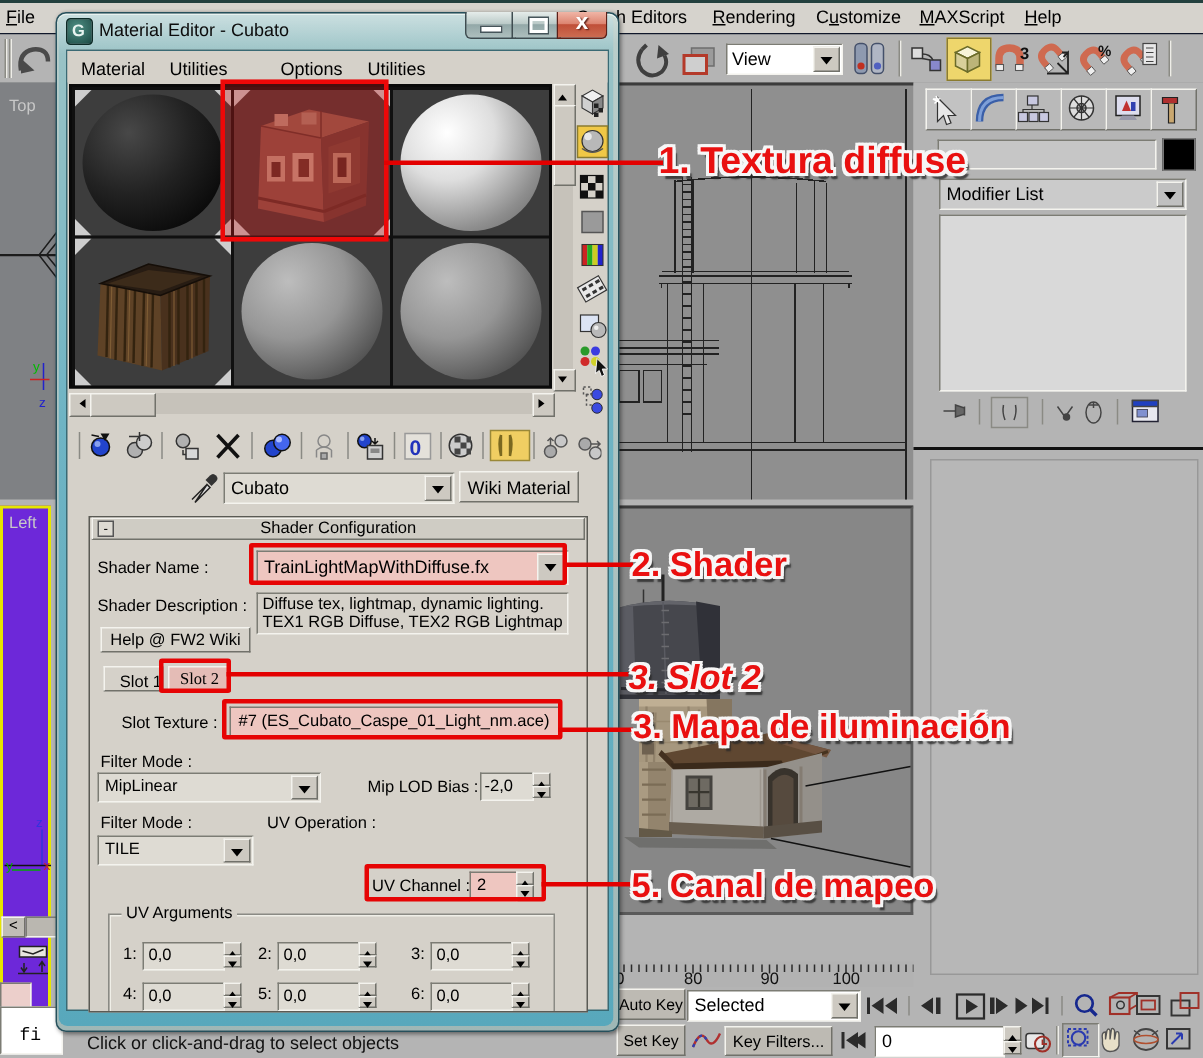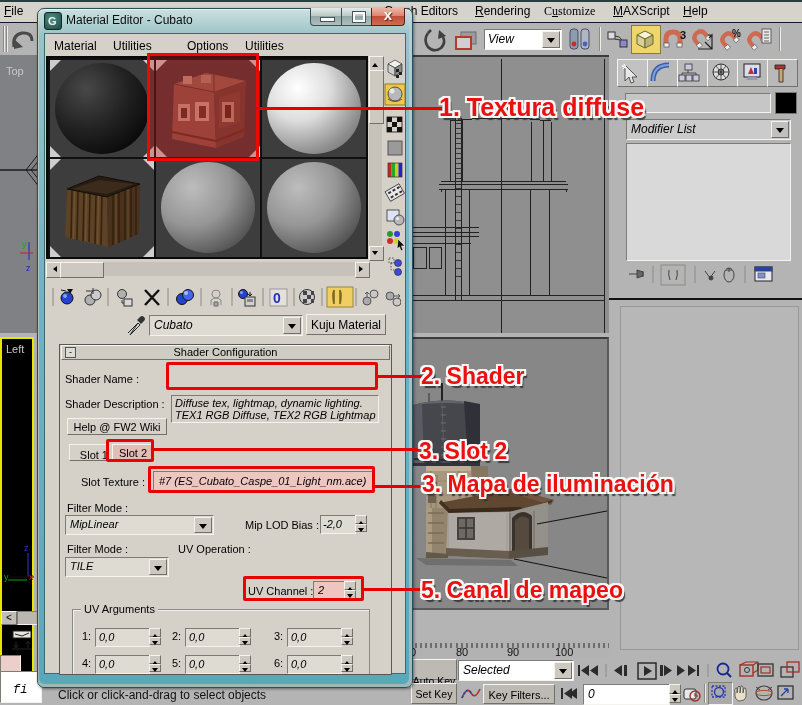--- a/index.html
+++ b/index.html
@@ -1,21 +1,21 @@
 <!DOCTYPE html>
 <html><head>
 <meta charset="utf-8">
 <style>
 html,body{margin:0;padding:0;}
 body{width:802px;height:705px;position:relative;overflow:hidden;
   font-family:"Liberation Sans",sans-serif;background:#b4b4b4;}
 .abs{position:absolute;}
 .lbl{position:absolute;font-size:11px;color:#000;white-space:nowrap;}
 .sunken{border-top:1px solid #7c7c74;border-left:1px solid #7c7c74;
-  border-bottom:1px solid #f4f3ee;border-right:1px solid #f4f3ee;font-style:italic;}
+  border-bottom:1px solid #f4f3ee;border-right:1px solid #f4f3ee;}
 .raised{border-top:1px solid #f4f3ee;border-left:1px solid #f4f3ee;
   border-bottom:1px solid #71716a;border-right:1px solid #71716a;}
 .combo-arrow{position:absolute;right:1px;top:1px;bottom:1px;width:16px;background:#cdc9c1;
   border-top:1px solid #f4f3ee;border-left:1px solid #f4f3ee;border-bottom:1px solid #71716a;border-right:1px solid #71716a;}
 .combo-arrow:after{content:"";position:absolute;left:4px;top:6px;border:4px solid transparent;border-top:5px solid #000;}
 .spin{position:absolute;width:12px;background:#cdc9c1;}
 .spin .up,.spin .dn{position:absolute;left:0;right:0;height:50%;background:#cdc9c1;
   border-top:1px solid #f4f3ee;border-left:1px solid #f4f3ee;border-bottom:1px solid #71716a;border-right:1px solid #71716a;box-sizing:border-box;}
 .spin .dn{top:50%;}
 .spin .up:after{content:"";position:absolute;left:2px;top:2px;border:3px solid transparent;border-bottom:4px solid #000;}
@@ -31,21 +31,21 @@
 </style>
 </head>
 <body>
 
 <div class="abs" style="left:0;top:0;width:802px;height:2px;background:#23403e;z-index:5;"></div>
 
 <div class="abs" style="left:0;top:0;width:802px;height:22px;background:#d6d3cd;border-bottom:1px solid #0f172a;">
   <div class="abs" style="left:4px;top:4px;font-size:12px;"><u>F</u>ile</div>
   <div class="abs" style="left:384px;top:4px;font-size:12px;">Graph Editors</div>
   <div class="abs" style="left:475px;top:4px;font-size:12px;"><u>R</u>endering</div>
-  <div class="abs" style="left:544px;top:4px;font-size:12px;font-family:Liberation Serif, serif;">C<u>u</u>stomize</div>
+  <div class="abs" style="left:544px;top:4px;font-size:12px;">C<u>u</u>stomize</div>
   <div class="abs" style="left:613px;top:4px;font-size:12px;"><u>M</u>AXScript</div>
   <div class="abs" style="left:683px;top:4px;font-size:12px;"><u>H</u>elp</div>
 </div>
 
 <div class="abs" id="maintoolbar" style="left:0;top:23px;width:802px;height:32px;background:#b4b4b4;border-bottom:1px solid #909090;">
   <div class="sep" style="left:3px;top:3px;height:26px;"></div>
   <div class="sep" style="left:6px;top:3px;height:26px;"></div>
 
   <svg class="abs" style="left:10px;top:2px;" width="26" height="28" viewBox="0 0 26 28">
     <path d="M4 22 Q2 10 12 8 Q22 7 22 16" stroke="#4a4a4a" stroke-width="3" fill="none"></path>
@@ -129,21 +129,21 @@
 </div>
 <svg class="abs" style="left:0;top:55px;" width="40" height="278" viewBox="0 0 40 278">
   <line x1="0" y1="115" x2="40" y2="115" stroke="#1c1c1c" stroke-width="1.5"></line>
   <path d="M40 97 L26 115 L40 133 M40 104 L31 115 L40 126" stroke="#1c1c1c" stroke-width="1" fill="none"></path>
   <text x="22" y="192" font-size="9" fill="#00bb00" font-family="Liberation Sans">y</text>
   <line x1="29" y1="187" x2="29" y2="205" stroke="#2222cc" stroke-width="1"></line>
   <text x="26" y="216" font-size="9" fill="#2222cc" font-family="Liberation Sans">z</text>
   <line x1="20" y1="198" x2="33" y2="198" stroke="#cc2222" stroke-width="1"></line>
 </svg>
 
-<div class="abs" style="left:0;top:337px;width:34px;height:336px;background:#000000;border:2px solid #e6e600;box-sizing:border-box;text-align:right;">
+<div class="abs" style="left:0;top:337px;width:34px;height:336px;background:#6d28d9;border:2px solid #e6e600;box-sizing:border-box;text-align:right;">
   <div class="abs" style="left:4px;top:4px;font-size:11px;color:#c8c8c8;">Left</div>
 </div>
 <svg class="abs" style="left:0;top:337px;" width="36" height="268" viewBox="0 0 36 268">
   <text x="24" y="214" font-size="9" fill="#3333dd" font-family="Liberation Sans">z</text>
   <line x1="28" y1="216" x2="28" y2="240" stroke="#3333dd" stroke-width="1"></line>
   <line x1="3" y1="240" x2="34" y2="240" stroke="#111" stroke-width="1"></line>
   <text x="4" y="243" font-size="9" fill="#00aa00" font-family="Liberation Sans">y</text>
   <line x1="8" y1="243" x2="27" y2="243" stroke="#00aa00" stroke-width="1"></line>
   <text x="29" y="243" font-size="9" fill="#cc2222" font-family="Liberation Sans">x</text>
 </svg>
@@ -399,21 +399,21 @@
       <rect x="133" y="10" width="7" height="5" fill="#8090d0" stroke="#445" stroke-width="0.6"></rect>
     </g>
   </svg>
   <div class="abs" style="left:0px;top:243px;width:193px;height:2px;background:#111;"></div>
 
   <div class="abs" style="left:11px;top:251px;width:177px;height:342px;background:#b7b7b7;border:1px solid #989898;"></div>
 </div>
 
 <div class="abs" id="bottombar" style="left:411px;top:658px;width:391px;height:47px;background:#b4b4b4;">
 
-  <div class="abs raised" style="left:0px;top:1px;width:46px;height:21px;background:#bdbab3;font-size:11px;text-align:center;padding-top:15px;box-sizing:border-box;white-space:nowrap;font-size:10.5px;">Auto Key</div>
+  <div class="abs raised" style="left:0px;top:1px;width:46px;height:21px;background:#bdbab3;font-size:11px;text-align:center;padding-top:4px;box-sizing:border-box;white-space:nowrap;font-size:10.5px;">Auto Key</div>
   <div class="abs sunken" style="left:47px;top:2px;width:114px;height:19px;background:#fff;">
     <div class="abs" style="left:4px;top:2px;font-size:12px;">Selected</div>
     <div class="combo-arrow"></div>
   </div>
   <svg class="abs" style="left:165px;top:3px;" width="240" height="19" viewBox="0 0 240 19">
     <g fill="#2b2b2b">
       <path d="M2 4 L2 15 L4 15 L4 4 Z M13 4 L5 9.5 L13 15 Z M22 4 L14 9.5 L22 15 Z"></path>
       <path d="M30 3 L30 16" stroke="#8a8a84"></path>
       <path d="M46 4 L38 9.5 L46 15 Z M48 4 L51 4 L51 15 L48 15 Z"></path>
       <rect x="62" y="2" width="18" height="16" fill="none" stroke="#2b2b2b" stroke-width="1.5"></rect>
@@ -743,35 +743,39 @@
     </svg>
 
     <svg class="abs" style="left:80px;top:280px;" width="22" height="22" viewBox="0 0 22 22">
       <path d="M3 19 L13 9 M13 9 L15 11 L5 21 Z" stroke="#222" fill="#ddd"></path>
       <path d="M12 6 L16 10 L19 7 Q21 5 19 3 Q17 1 15 3 Z" fill="#333"></path>
     </svg>
     <div class="abs sunken" style="left:104px;top:281px;width:152px;height:19px;background:#dedbd3;">
       <div class="abs" style="left:4px;top:2px;font-size:12px;">Cubato</div>
       <div class="combo-arrow"></div>
     </div>
-    <div class="abs raised" style="left:261px;top:280px;width:80px;height:21px;background:#d5d1c9;font-size:12px;text-align:center;padding-top:3px;box-sizing:border-box;">Kuju Material</div>
+    <div class="abs raised" style="left:261px;top:280px;width:80px;height:21px;background:#d5d1c9;font-size:12px;text-align:center;padding-top:3px;box-sizing:border-box;">Wiki Material</div>
 
     <div class="abs" id="rollout" style="left:14px;top:310px;width:331px;height:329px;border:1px solid #5a5a54;background:#d5d1c9;overflow:hidden;">
       <div class="abs raised" style="left:1px;top:0px;width:327px;height:13px;background:#cfccc4;">
         <div class="abs" style="left:3px;top:1px;width:9px;height:9px;border:1px solid #555;font-size:9px;line-height:8px;text-align:center;background:#dedbd3;">-</div>
         <div style="text-align:center;font-size:11px;padding-top:0px;">Shader Configuration</div>
       </div>
       <div class="lbl" style="left:5px;top:28px;">Shader Name :</div>
+      <div class="abs sunken" style="left:111px;top:22px;width:206px;height:21px;background:#eec6c0;">
+        <div class="abs" style="left:4px;top:3px;font-size:12px;">TrainLightMapWithDiffuse.fx</div>
+        <div class="combo-arrow" style="width:17px;"></div>
+      </div>
       <div class="lbl" style="left:5px;top:53px;">Shader Description :</div>
       <div class="abs sunken" style="left:111px;top:50px;width:206px;height:26px;background:#d5d1c9;">
         <div class="abs" style="left:3px;top:1px;font-size:11px;line-height:12px;">Diffuse tex, lightmap, dynamic lighting.<br>TEX1 RGB Diffuse, TEX2 RGB Lightmap</div>
       </div>
       <div class="abs raised" style="left:7px;top:73px;width:100px;height:17px;background:#d5d1c9;font-size:11px;text-align:center;padding-top:2px;box-sizing:border-box;">Help @ FW2 Wiki</div>
       <div class="abs raised" style="left:9px;top:99px;width:40px;height:17px;background:#d5d1c9;font-size:11px;text-align:right;padding-top:4px;box-sizing:border-box;">Slot 1</div>
-      <div class="abs raised" style="left:52px;top:99px;width:42px;height:17px;background:#e4bcb6;font-size:11px;text-align:center;padding-top:2px;box-sizing:border-box;">Slot 2</div>
+      <div class="abs raised" style="left:52px;top:99px;width:42px;height:17px;background:#e4bcb6;font-size:11px;text-align:center;padding-top:2px;box-sizing:border-box;font-family:Liberation Serif, serif;">Slot 2</div>
       <div class="lbl" style="left:21px;top:131px;">Slot Texture :</div>
       <div class="abs sunken" style="left:93px;top:126px;width:218px;height:19px;background:#eec6c0;">
         <div class="abs" style="left:5px;top:3px;font-size:11px;">#7 (ES_Cubato_Caspe_01_Light_nm.ace)</div>
       </div>
       <div class="lbl" style="left:7px;top:157px;">Filter Mode :</div>
       <div class="abs sunken" style="left:5px;top:170px;width:147px;height:18px;background:#dedbd3;">
         <div class="abs" style="left:4px;top:2px;font-size:11px;">MipLinear</div>
         <div class="combo-arrow"></div>
       </div>
       <div class="lbl" style="left:185px;top:174px;">Mip LOD Bias :</div>
@@ -853,17 +857,17 @@
 <div class="abs" style="left:147px;top:53px;width:112px;height:108px;background:rgba(205,25,25,0.33);border:3px solid #ee0808;box-sizing:border-box;"></div>
 <div class="redbox" style="left:166px;top:362px;width:206px;height:22px;"></div>
 <div class="redbox" style="left:106px;top:439px;width:42px;height:17px;"></div>
 <div class="redbox" style="left:148px;top:466px;width:221px;height:21px;"></div>
 <div class="redbox" style="left:243px;top:576px;width:115px;height:19px;"></div>
 <div class="redline" style="left:256px;top:107px;width:186px;"></div>
 <div class="redtxt" style="left:439px;top:93px;font-size:25px;">1. Textura diffuse</div>
 <div class="redline" style="left:378px;top:375px;width:44px;"></div>
 <div class="redtxt" style="left:421px;top:363px;">2. Shader</div>
 <div class="redline" style="left:151px;top:448px;width:268px;"></div>
-<div class="redtxt" style="left:419px;top:438px;">3. Slot 2</div>
+<div class="redtxt" style="left:419px;top:438px;font-style:italic;">3. Slot 2</div>
 <div class="redline" style="left:372px;top:485px;width:50px;"></div>
 <div class="redtxt" style="left:422px;top:471px;">3. Mapa de iluminación</div>
 <div class="redline" style="left:361px;top:588px;width:61px;"></div>
 <div class="redtxt" style="left:421px;top:577px;">5. Canal de mapeo</div>
 
 </body></html>

